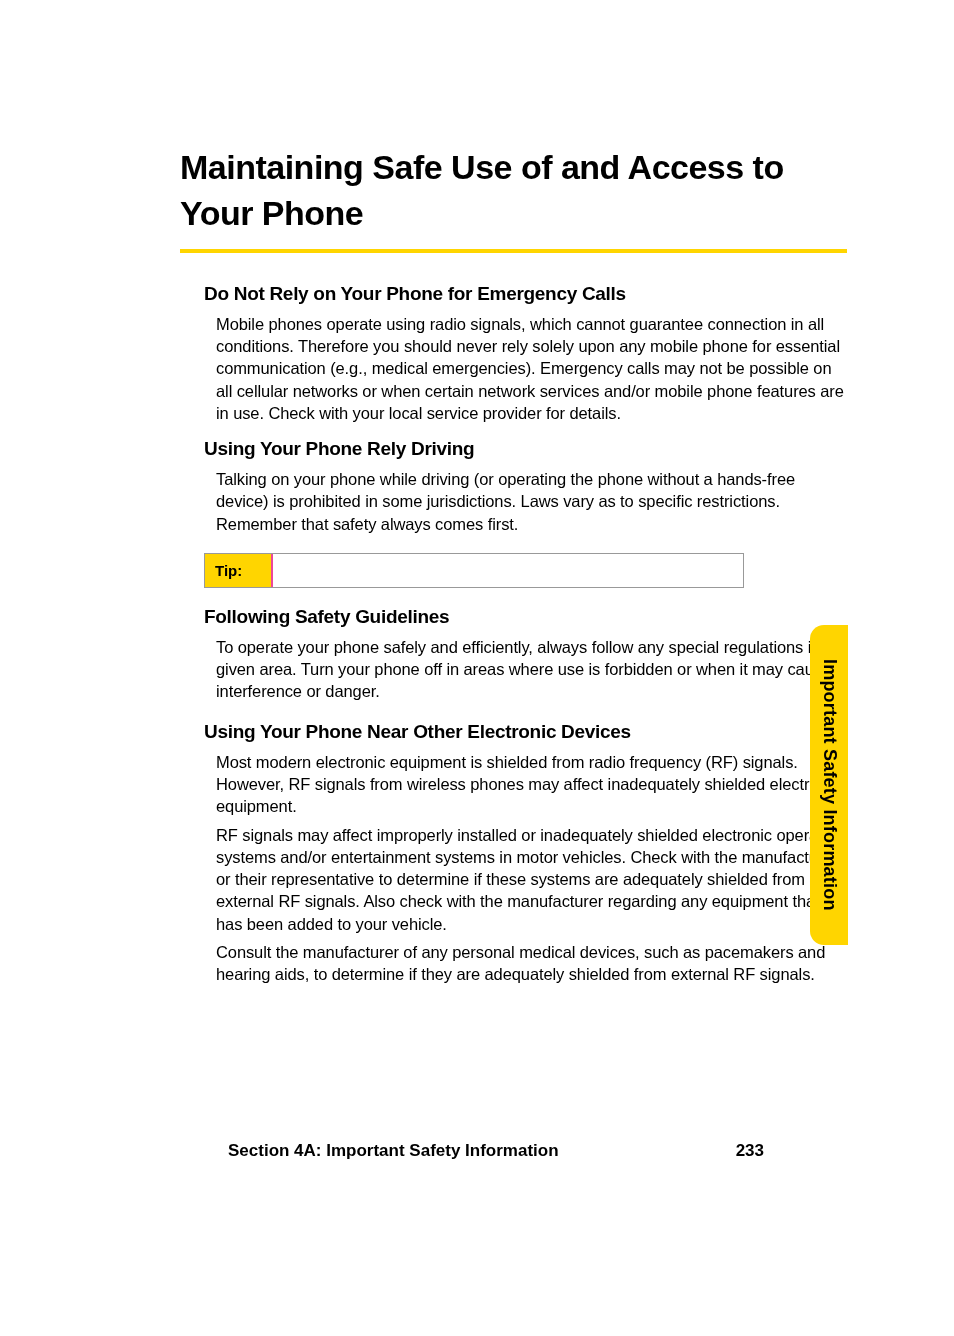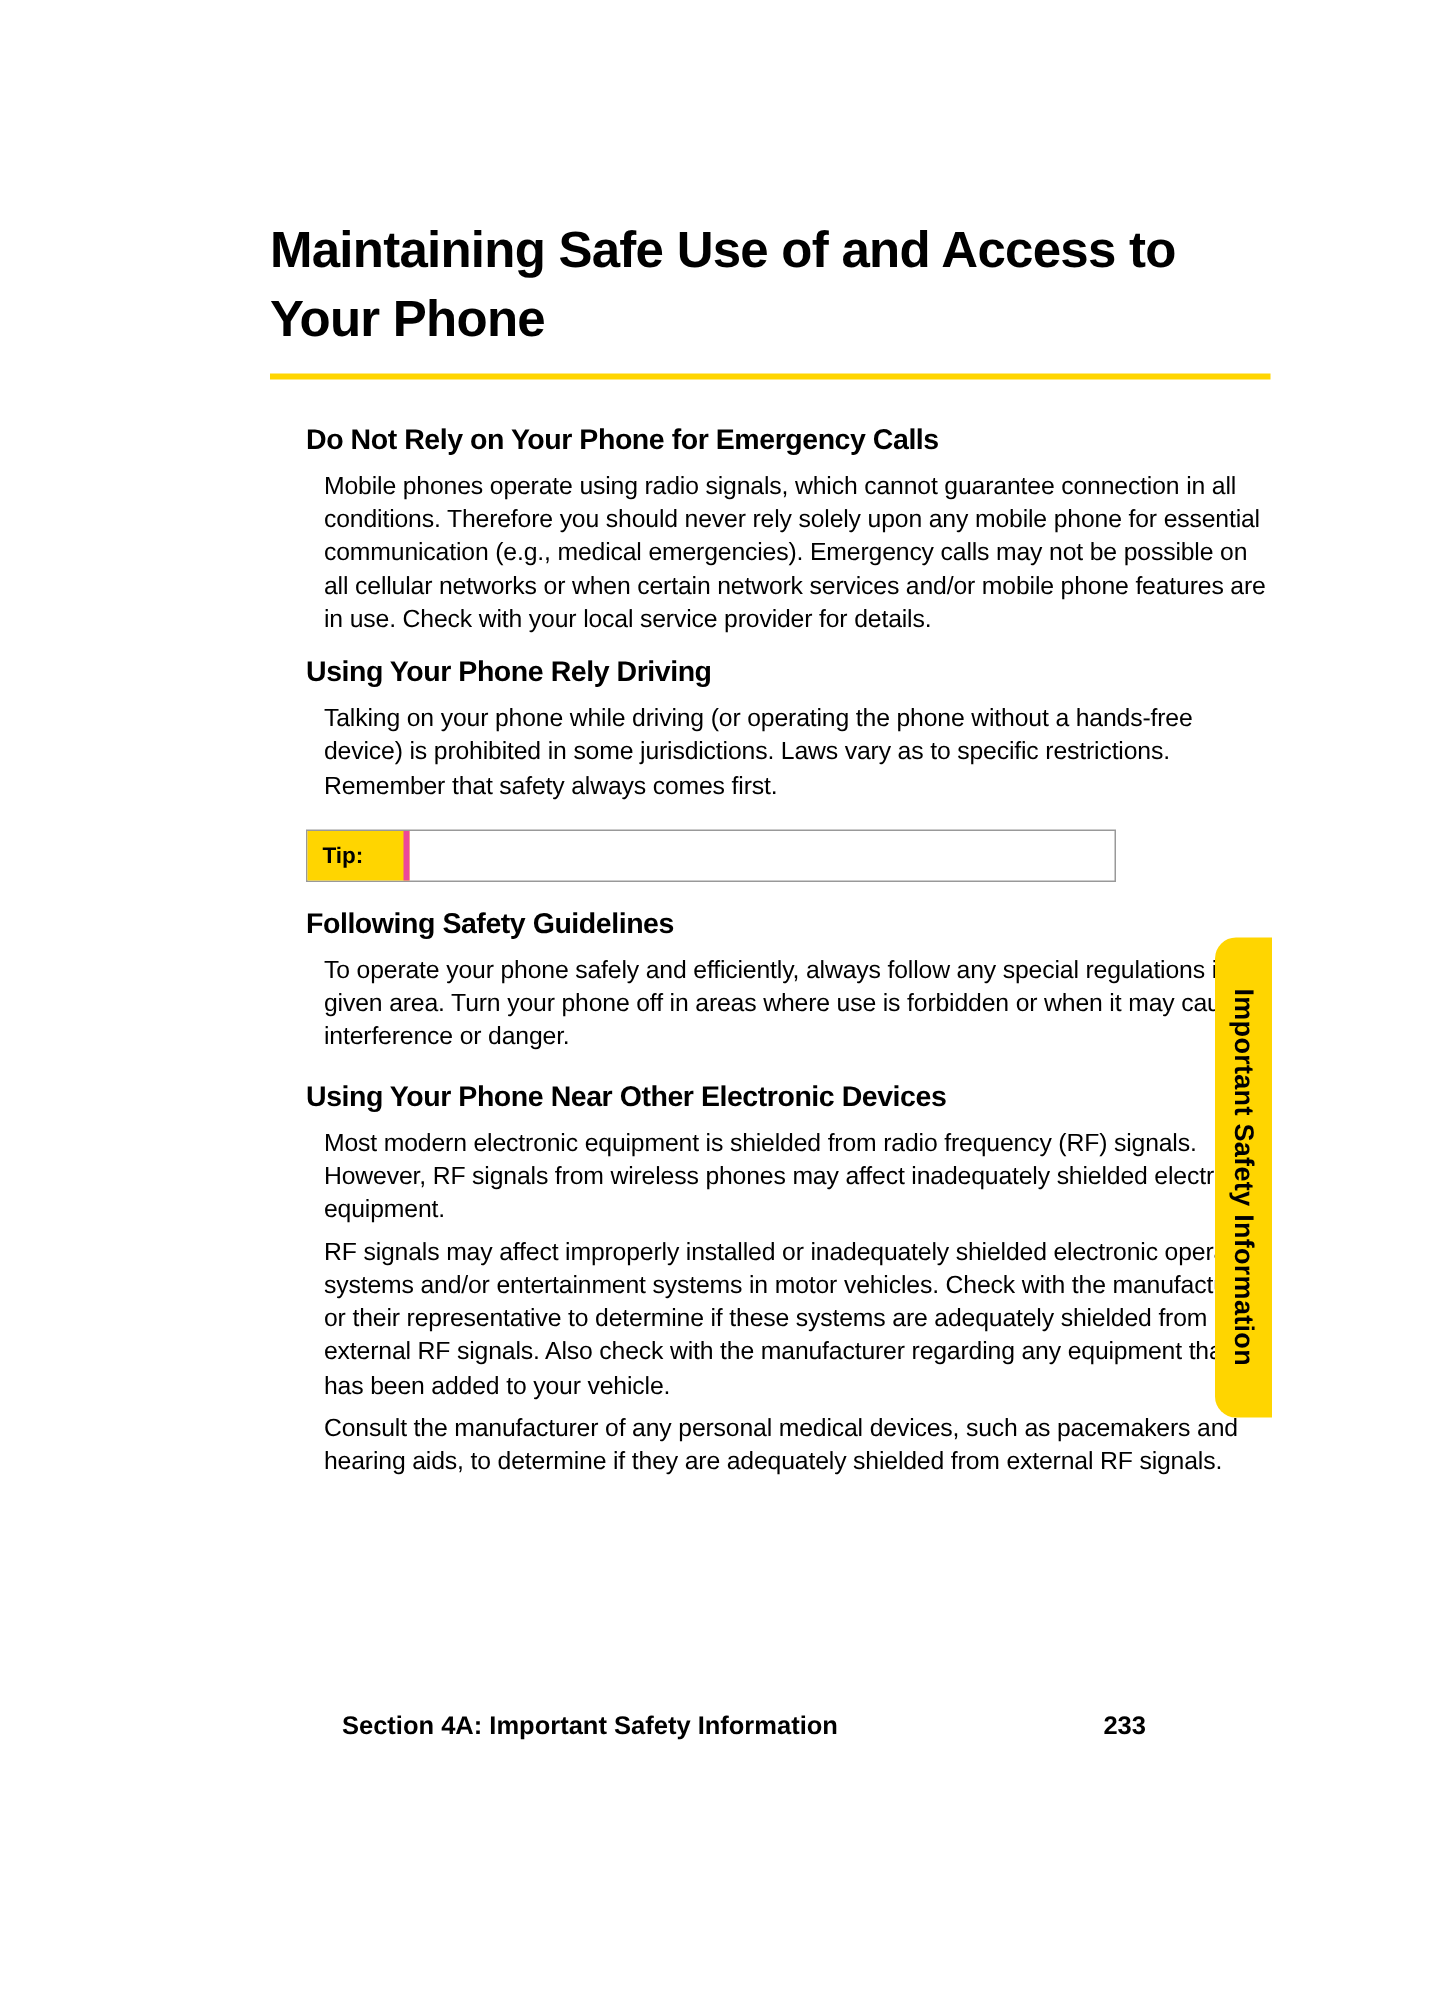--- a/index.html
+++ b/index.html
@@ -65,21 +65,21 @@
       margin: 18px 0 18px 24px;
       width: 540px;
     }
     
     .tip-label-cell {
       background: #ffd500;
       width: 68px;
       padding: 8px 10px;
       font-weight: 700;
       font-size: 15px;
-      border-right: 4px solid #ec4899;
+      border-right: 2px solid #ec4899;
       flex-shrink: 0;
     }
     
     .tip-text-cell {
       padding: 8px 12px;
       font-size: 15px;
       line-height: 1.35;
       letter-spacing: -0.1px;
     }
     

